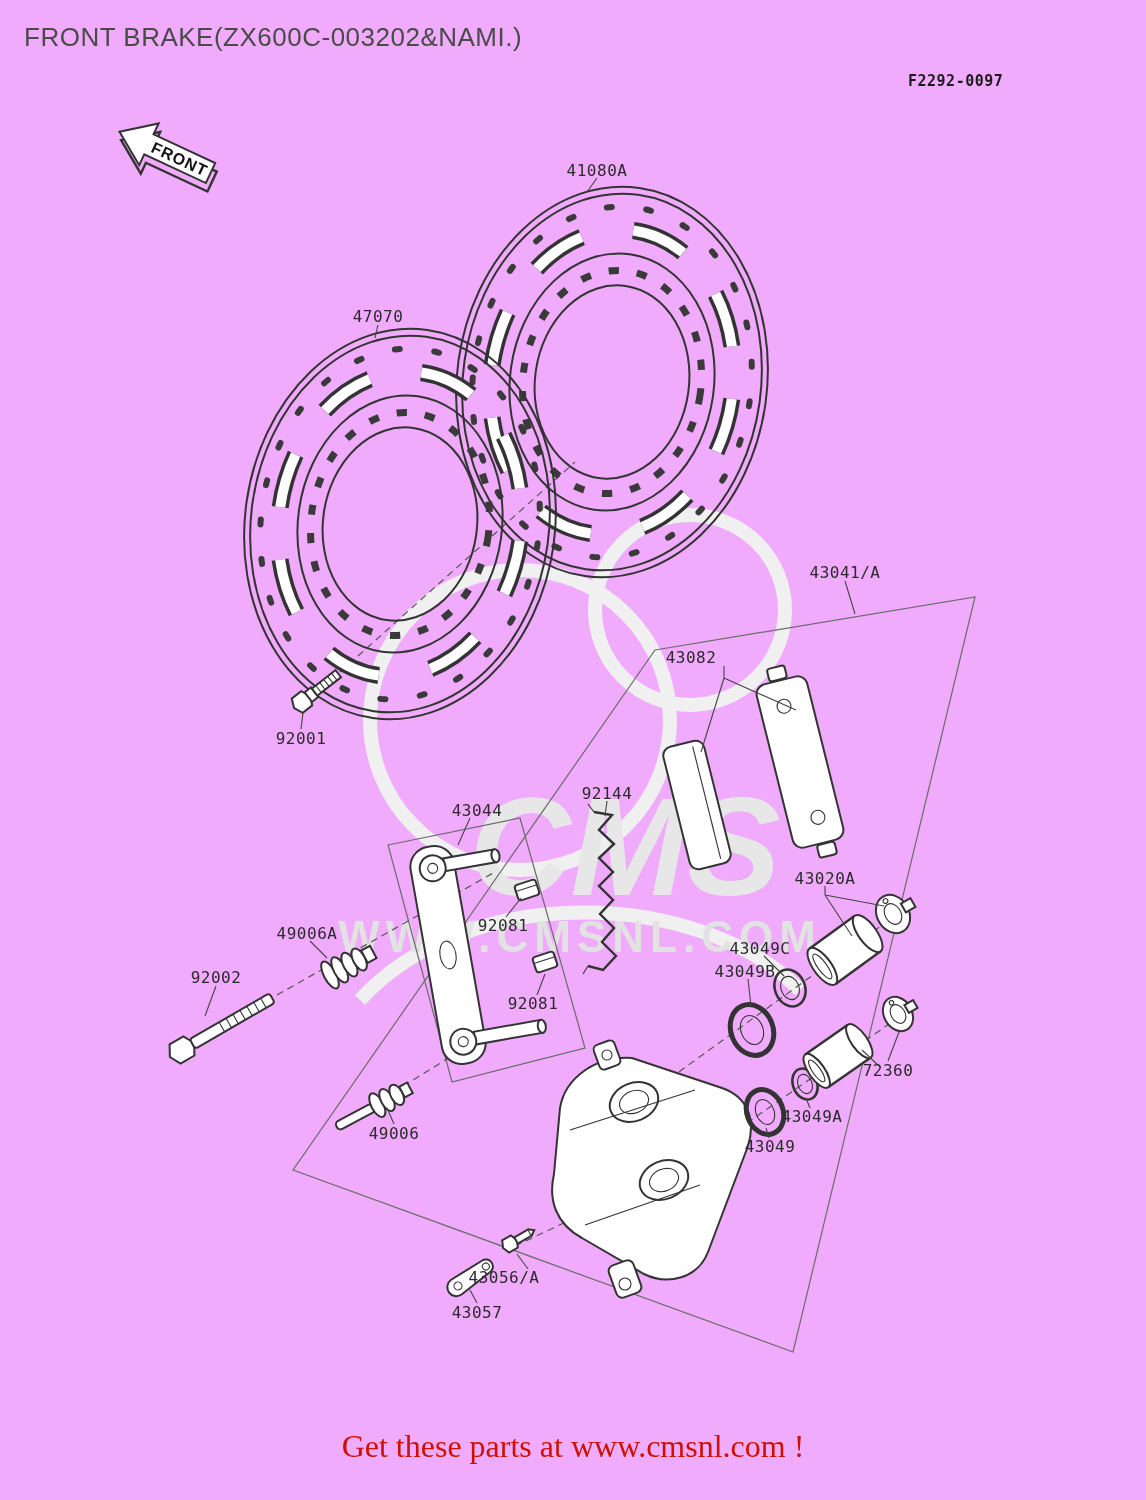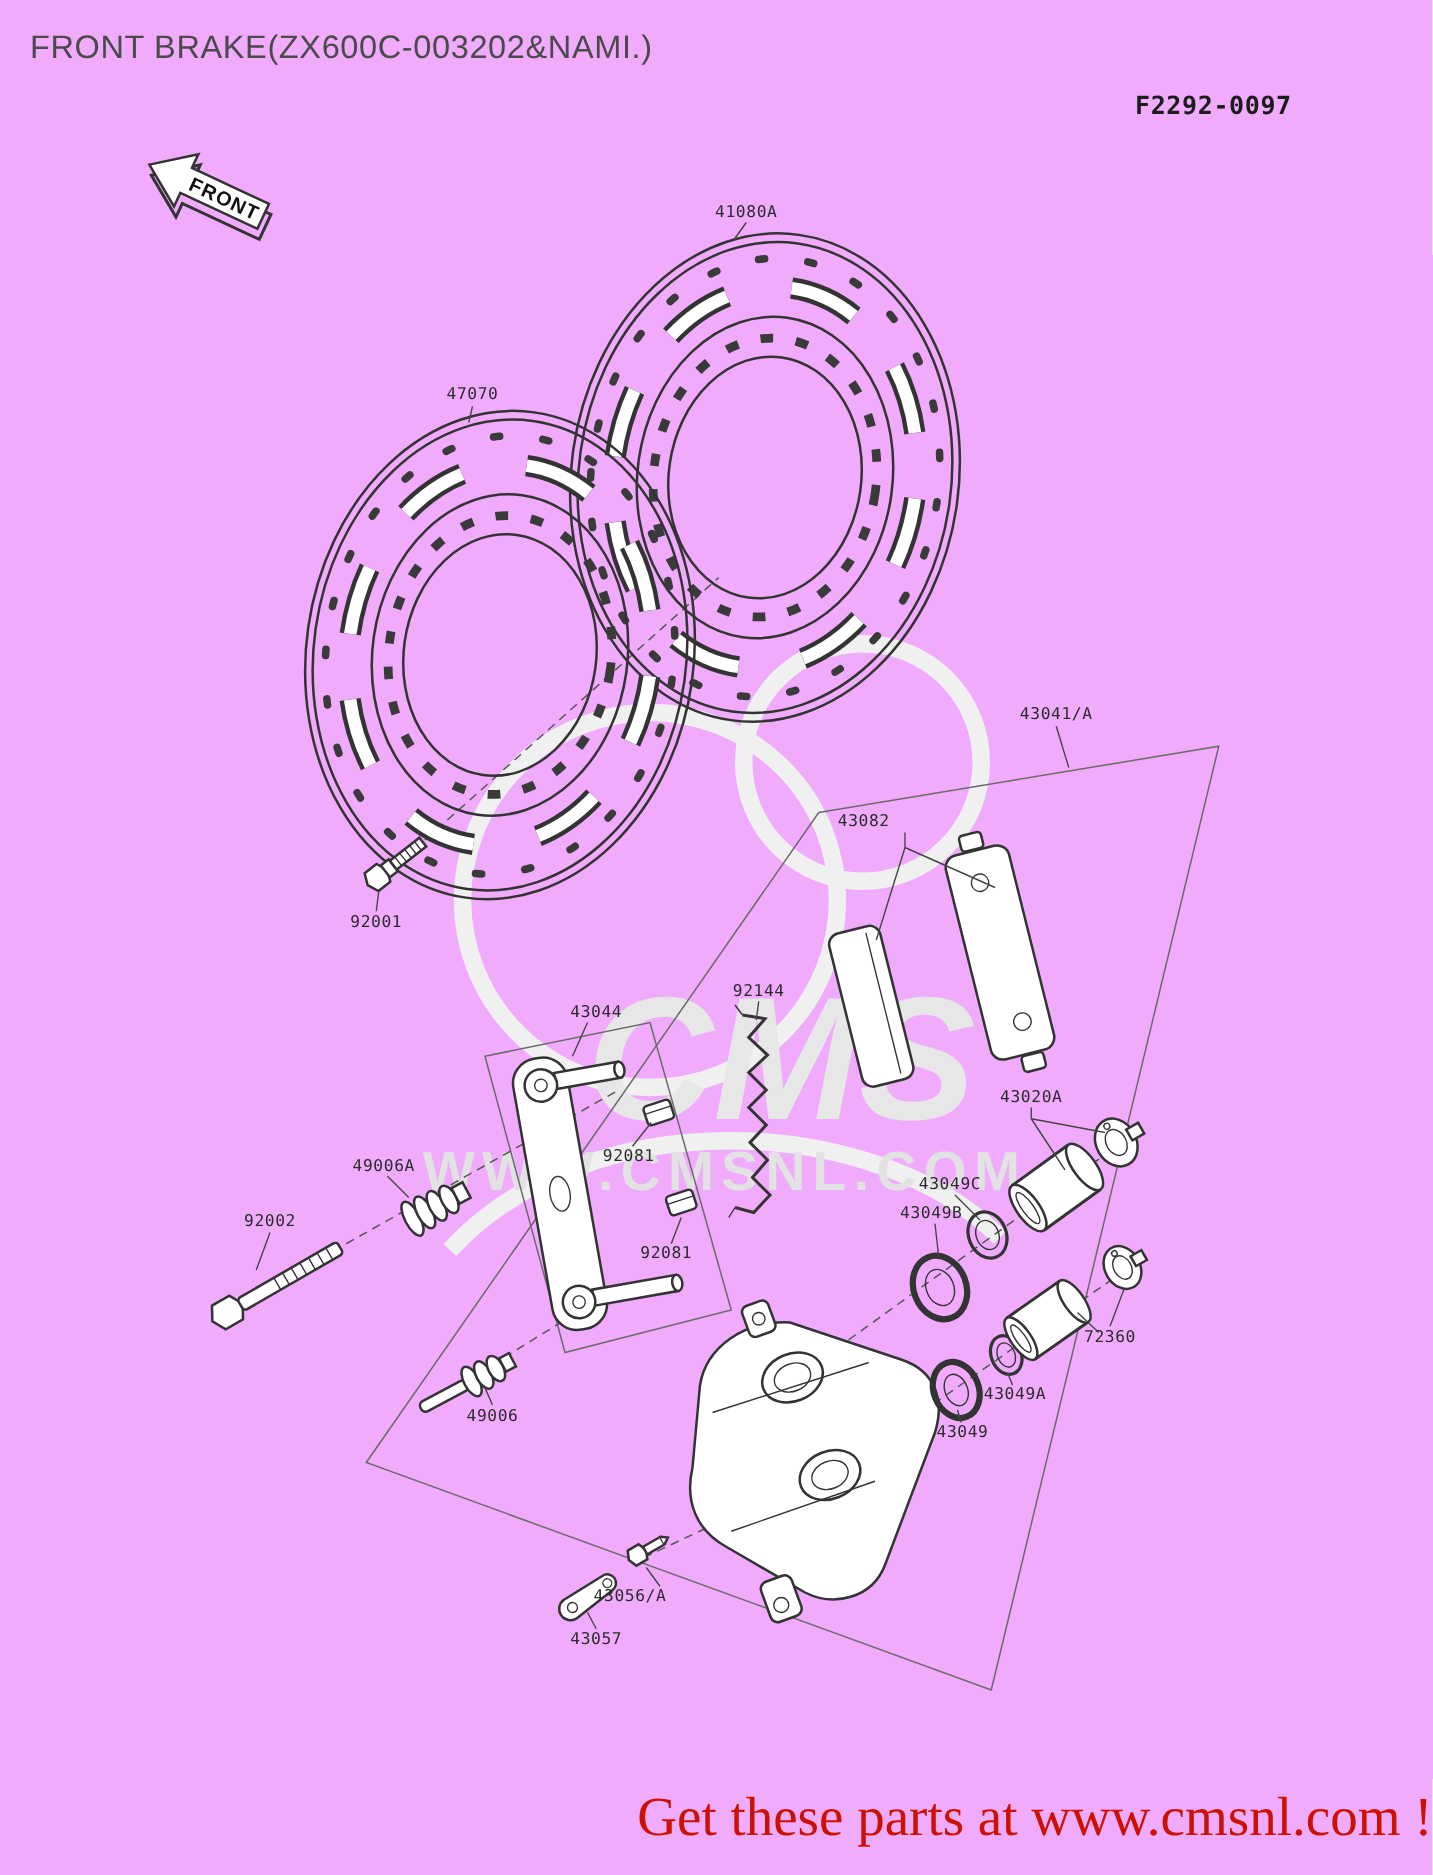--- a/index.html
+++ b/index.html
@@ -1,27 +1,27 @@
 <!DOCTYPE html>
 <html><head>
 <meta charset="utf-8">
 <style>
   html,body{margin:0;padding:0;background:#fff;}
   .stage{position:relative;width:1146px;height:1500px;background:#f0abfc;overflow:hidden;
          font-family:"Liberation Sans", sans-serif;}
   .page-title{position:absolute;left:24px;top:22px;font-size:26px;color:#4a4a4a;
               letter-spacing:.5px;white-space:nowrap;}
   .ref-code{position:absolute;left:908px;top:72px;font-family:"DejaVu Sans Mono", monospace;
-            font-weight:bold;font-size:20px;color:#1c1c1c;letter-spacing:.5px;}
+            font-weight:bold;font-size:15px;color:#1c1c1c;letter-spacing:.5px;}
   .diagram-svg{position:absolute;left:0;top:0;}
   .plabel{position:absolute;transform:translate(-50%,-50%);
-          font-family:"DejaVu Sans Mono", monospace;font-size:13px;color:#2b2b2b;
+          font-family:"DejaVu Sans Mono", monospace;font-size:16px;color:#2b2b2b;
           white-space:nowrap;letter-spacing:.5px;}
-  .footer-banner{position:absolute;left:0;top:1428px;width:100%;text-align:right;
-          font-family:"Liberation Serif", serif;font-size:44px;color:#cc1100;}
+  .footer-banner{position:absolute;left:0;top:1428px;width:100%;text-align:center;
+          font-family:"Liberation Serif", serif;font-size:32px;color:#cc1100;}
   
   .part{fill:#fff;stroke:#333;stroke-width:2;}
   .part2{fill:none;stroke:#333;stroke-width:2.4;}
   .thin{fill:none;stroke:#333;stroke-width:1.1;}
   .dline{fill:none;stroke:#333;stroke-width:2;}
   .boxline{fill:none;stroke:#6a6a6a;stroke-width:1.2;}
   .dash{fill:none;stroke:#555;stroke-width:1.2;stroke-dasharray:7 5;}
   .lead{fill:none;stroke:#444;stroke-width:1.1;}
   .ringthick{fill:none;stroke:#333;stroke-width:5;}
   .ringmed{fill:none;stroke:#333;stroke-width:2.6;}

